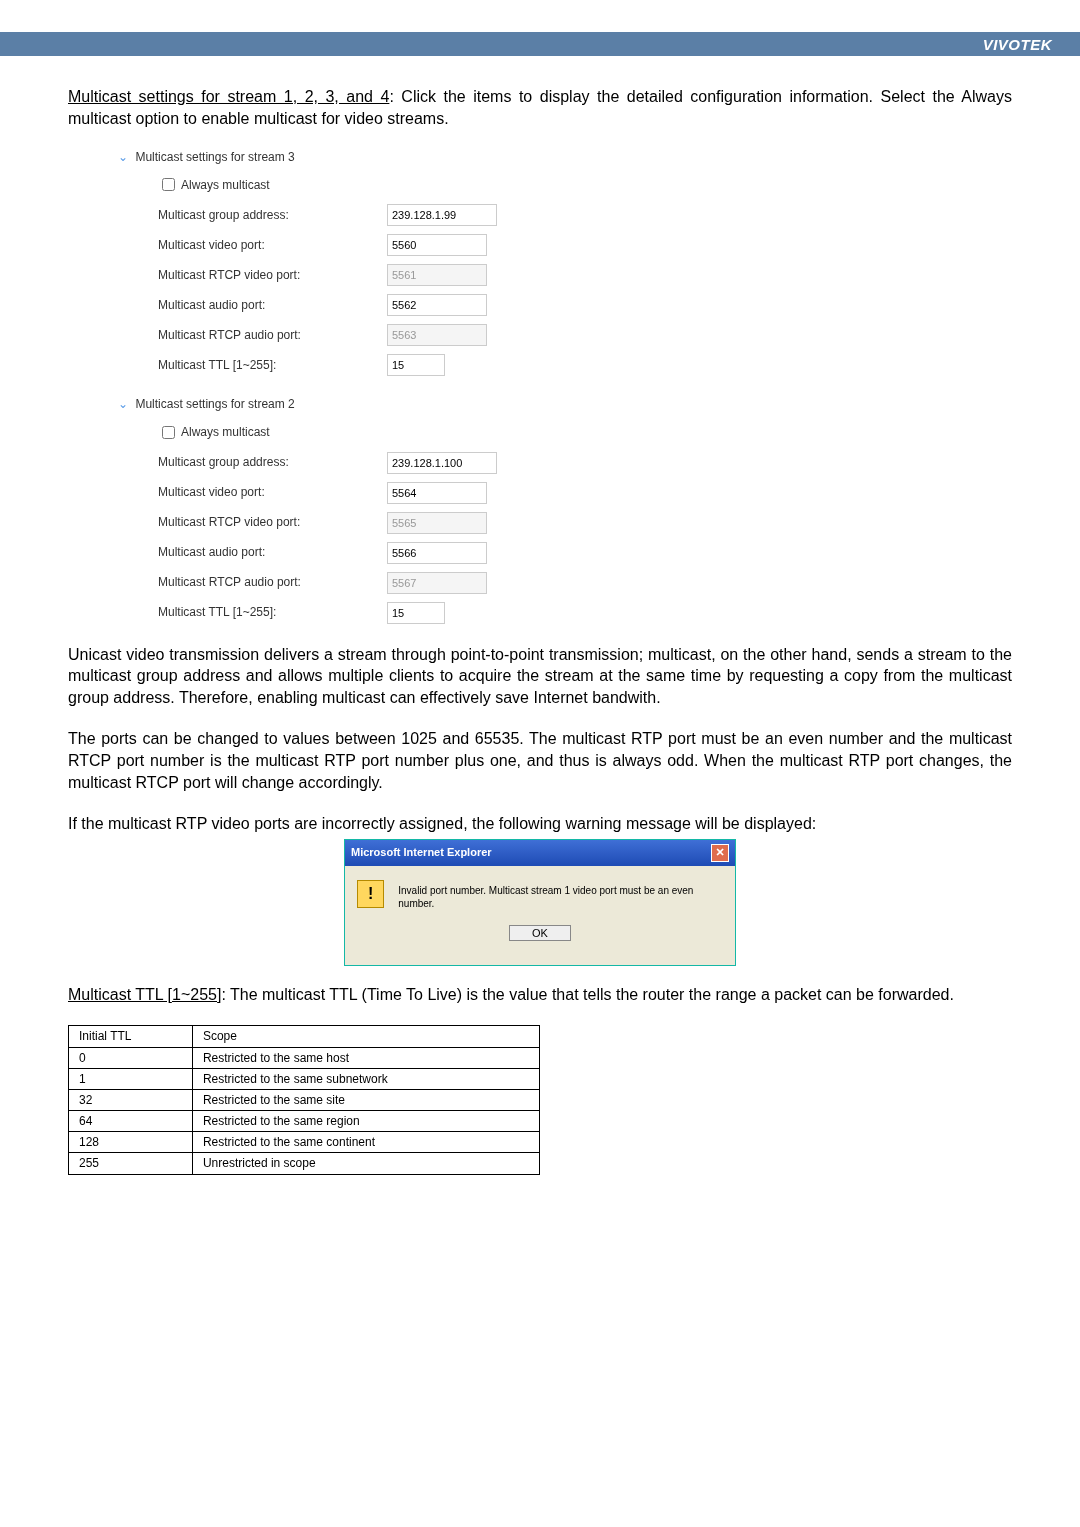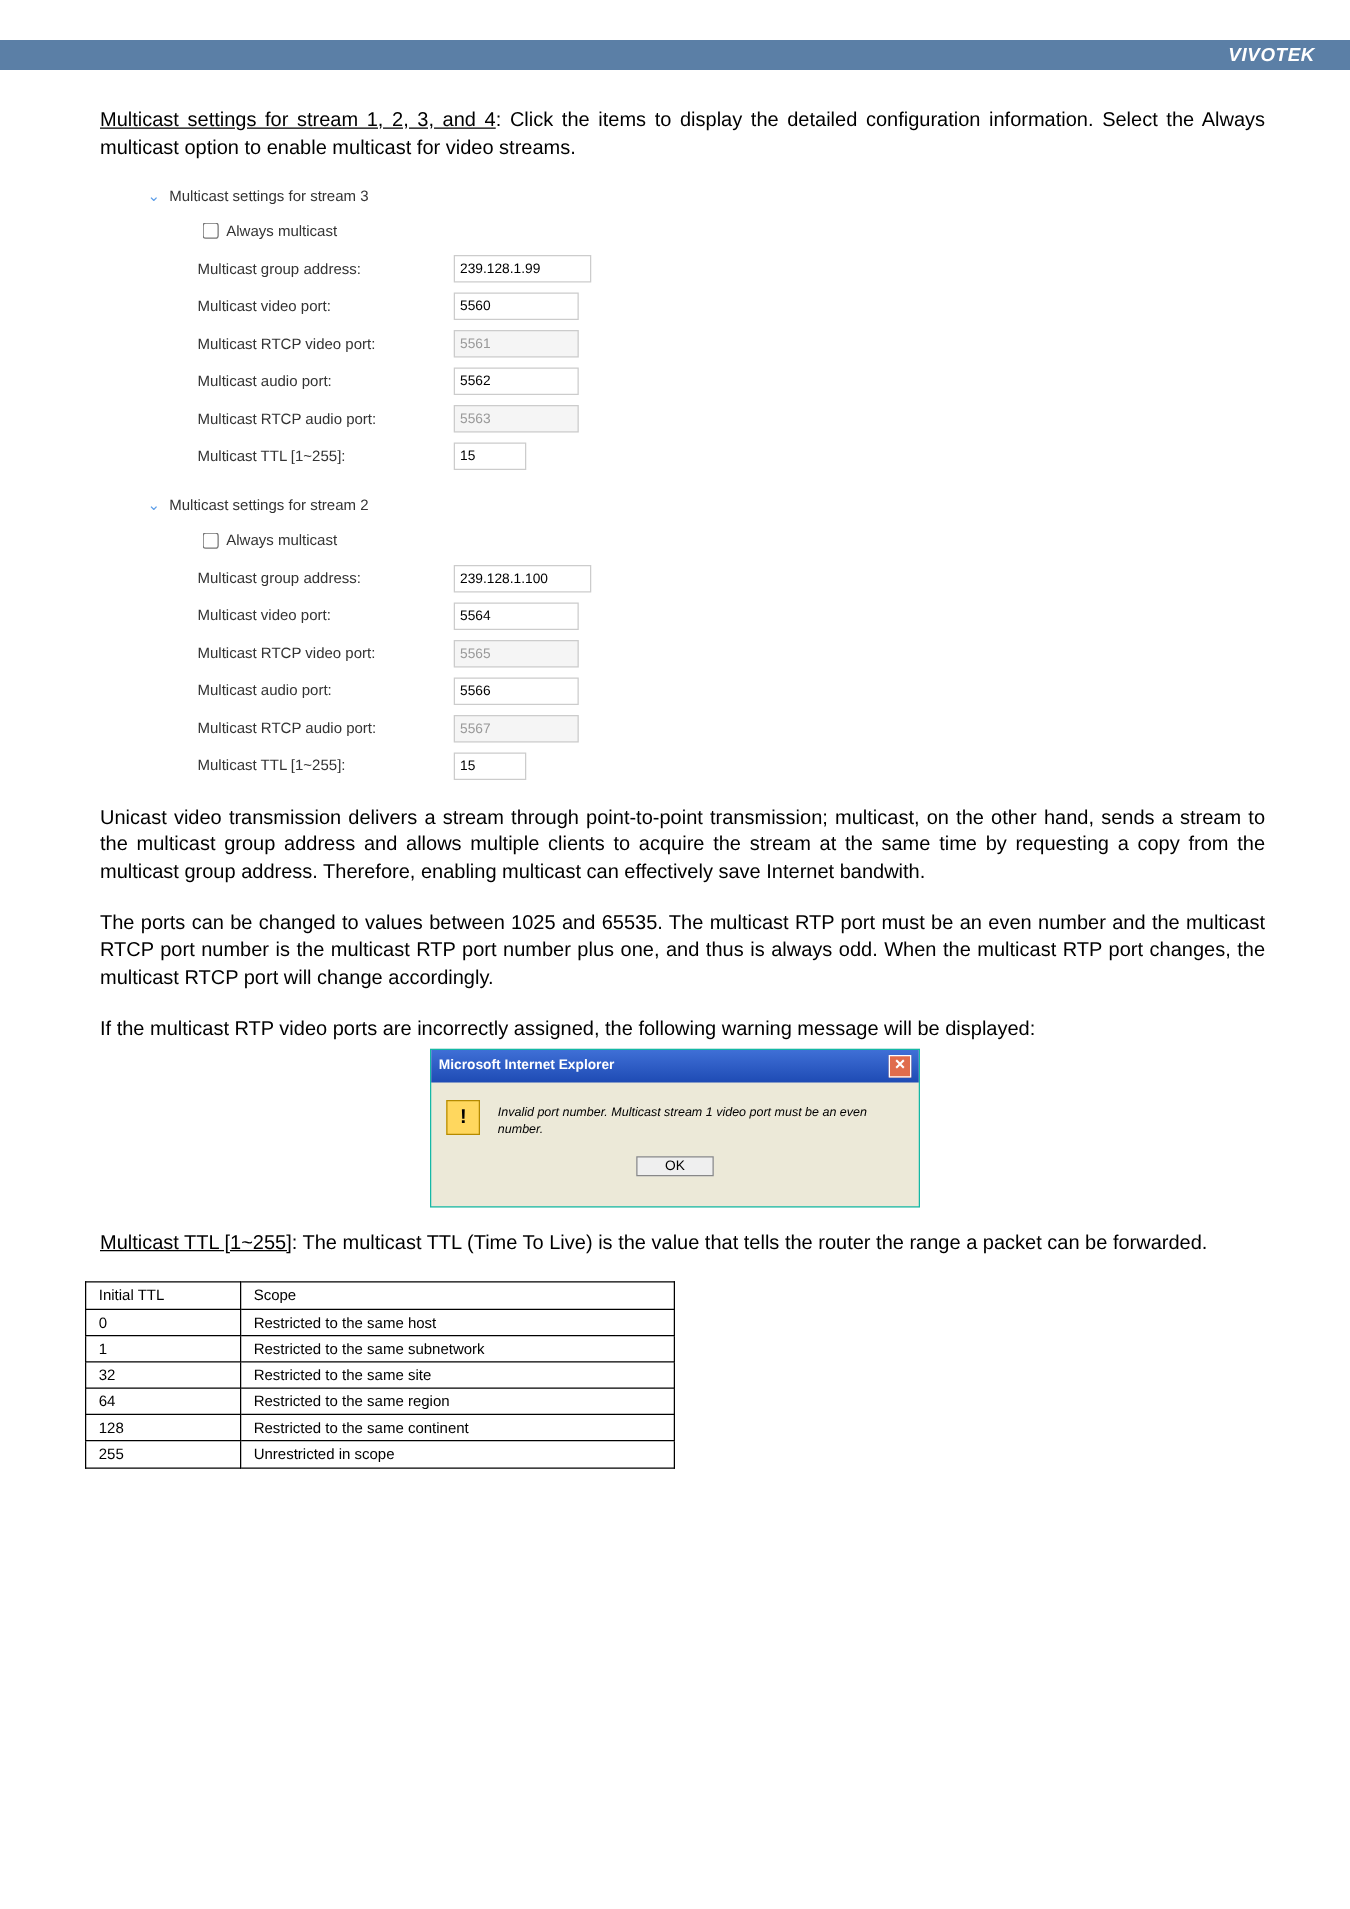--- a/index.html
+++ b/index.html
@@ -28,21 +28,21 @@
   letter-spacing: 0.5px;
 }
 .content {
   padding: 30px 68px 0 68px;
   font-size: 16px;
   color: #000;
   line-height: 1.35;
 }
 .underline { text-decoration: underline; }
 .justify { text-align: justify; }
-.para { margin: 0 0 20px 12px; }
+.para { margin: 0 0 20px 0; }
 .form-block {
   margin: 14px 0 20px 50px;
   font-size: 12px;
   color: #333;
 }
 .section-title {
   font-size: 12px;
   color: #333;
   margin-bottom: 10px;
   padding-left: 0;
@@ -50,20 +50,21 @@
 .chevron {
   color: #5b9de8;
   margin-right: 4px;
   font-size: 12px;
 }
 .fieldrow {
   display: flex;
   align-items: center;
   margin-bottom: 8px;
   font-size: 12px;
+  gap: 24px;
 }
 .fieldlabel {
   width: 205px;
   padding-left: 40px;
 }
 .checkbox-row {
   padding-left: 40px;
   margin-bottom: 10px;
   display: flex;
   align-items: center;
@@ -124,21 +125,21 @@
   background: #ffd75e;
   border: 1px solid #b58a00;
   display: inline-flex;
   align-items: center;
   justify-content: center;
   font-weight: bold;
   color: #000;
   margin-right: 14px;
   font-size: 16px;
 }
-.dialog-text { font-size: 10px; padding-top: 4px; font-style: italic; }
+.dialog-text { font-size: 10px; padding-top: 4px; }
 .dialog-btnrow {
   text-align: center;
   padding: 4px 0 24px 0;
 }
 .dialog-btn {
   border: 1px solid #888;
   background: #efefef;
   font-size: 11px;
   padding: 1px 22px;
 }

